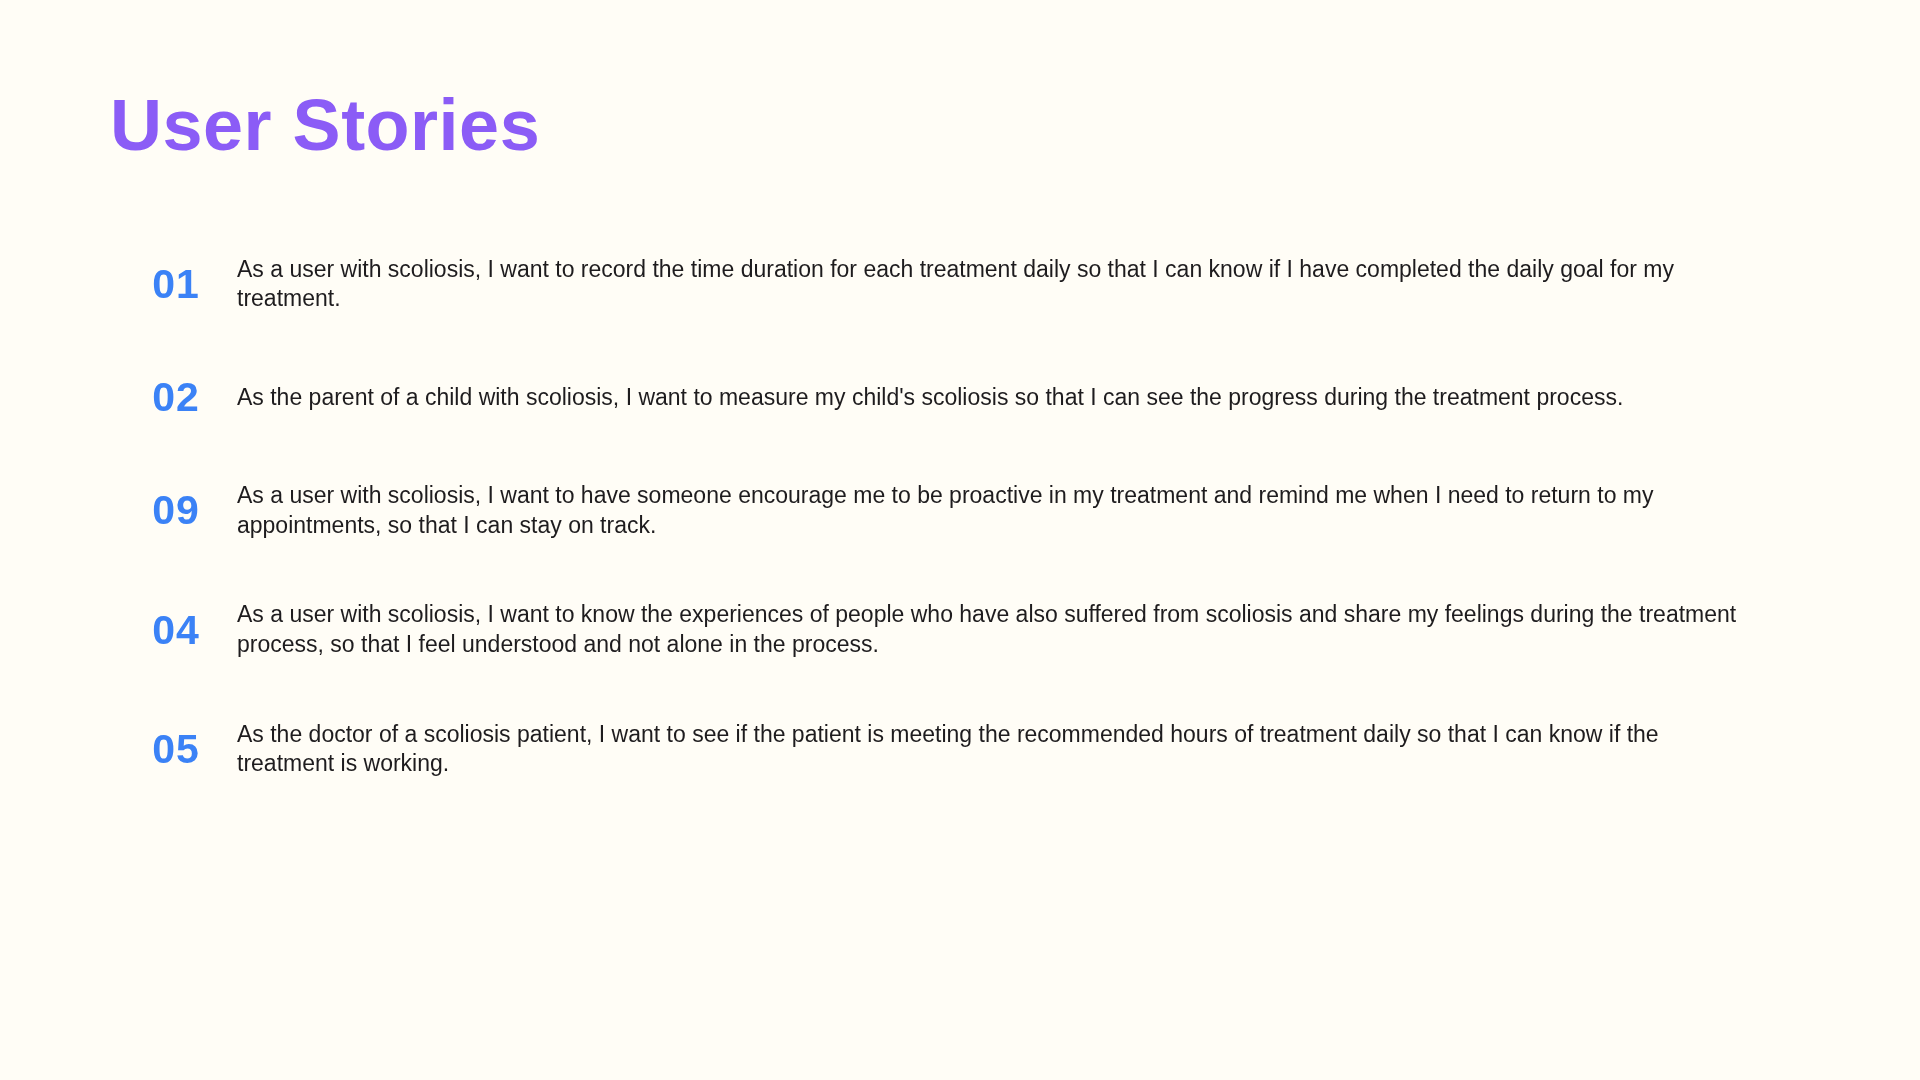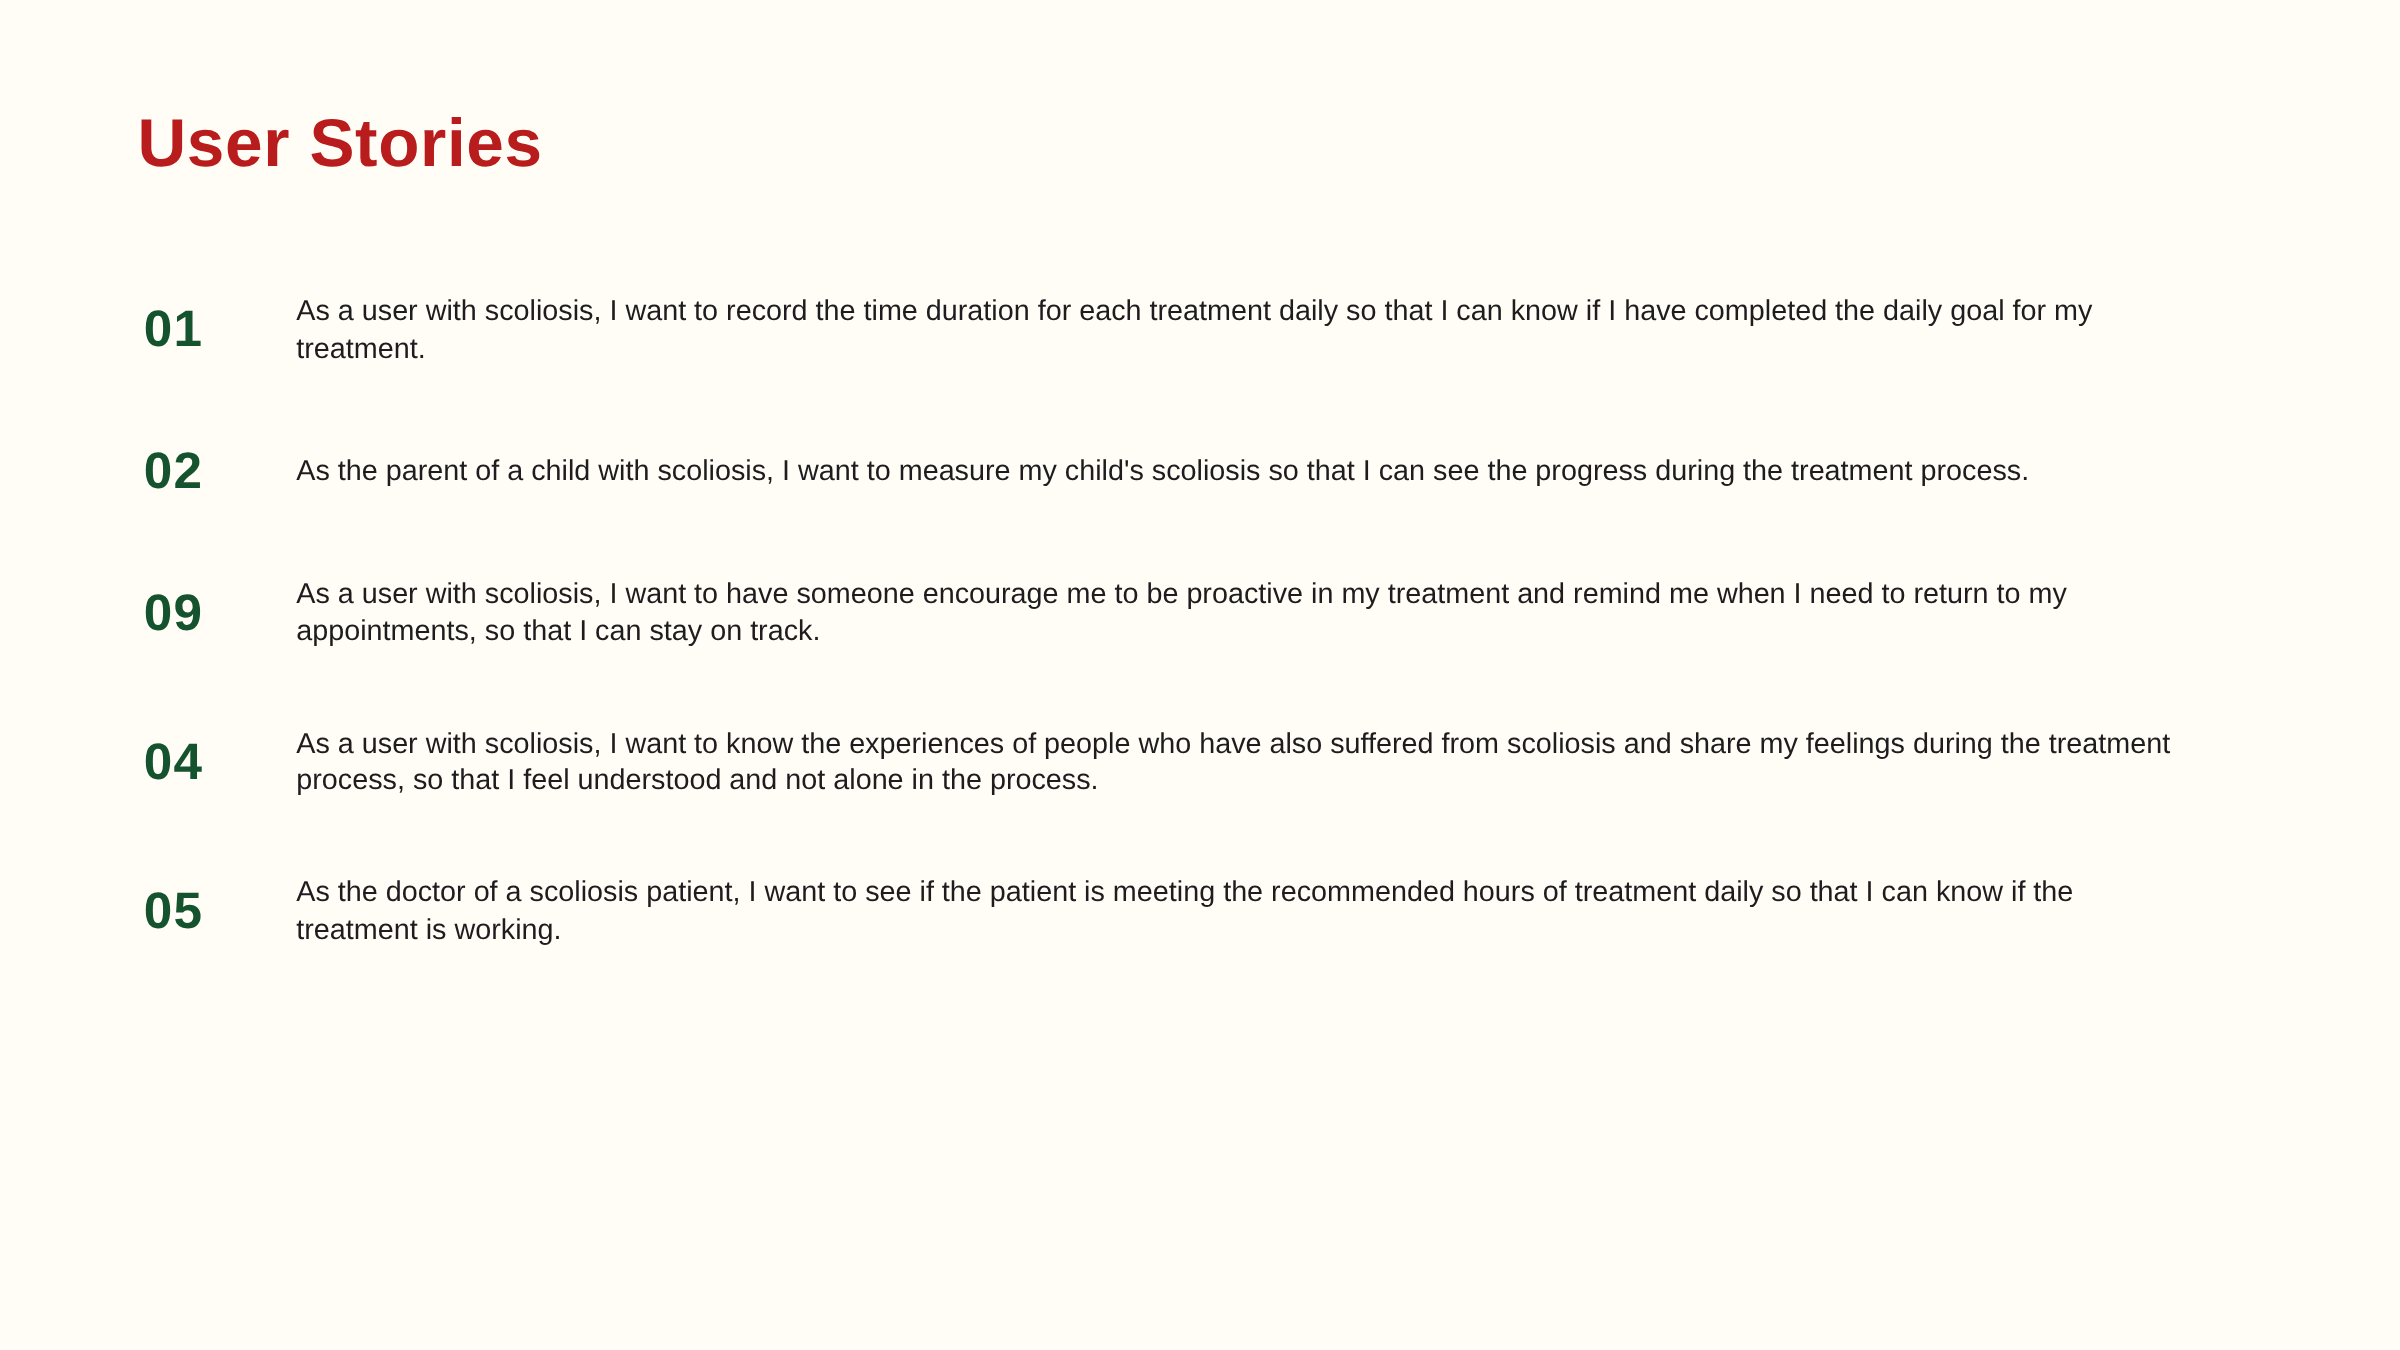--- a/index.html
+++ b/index.html
@@ -8,46 +8,47 @@
     height: 1080px;
     overflow: hidden;
   }
   body {
     background: #FFFDF6;
     font-family: "Liberation Sans", "DejaVu Sans", sans-serif;
     color: #1E1C1E;
     padding: 84px 110px 0 110px;
   }
   .slide-title {
-    font-size: 54px;
+    font-size: 72px;
     font-weight: 700;
     letter-spacing: 0.5px;
-    color: #b91c1c;
+    color: #8b5cf6;
     line-height: 1.15;
   }
   .stories {
     margin-top: 88px;
     width: 1635px;
     display: flex;
     flex-direction: column;
     gap: 60px;
   }
   .story-row {
     display: flex;
     align-items: center;
   }
   .story-row.extra-gap {
   }
   .story-number {
     flex: 0 0 127px;
     font-size: 41px;
     font-weight: 700;
     letter-spacing: 1px;
-    color: #14532d;
+    color: #3b82f6;
     padding-left: 5px;
+    text-align: center;
   }
   .story-text {
     flex: 1;
     font-size: 23px;
     line-height: 1.29;
     color: #1E1C1E;
     max-width: 1508px;
   }
 </style>
 </head>

